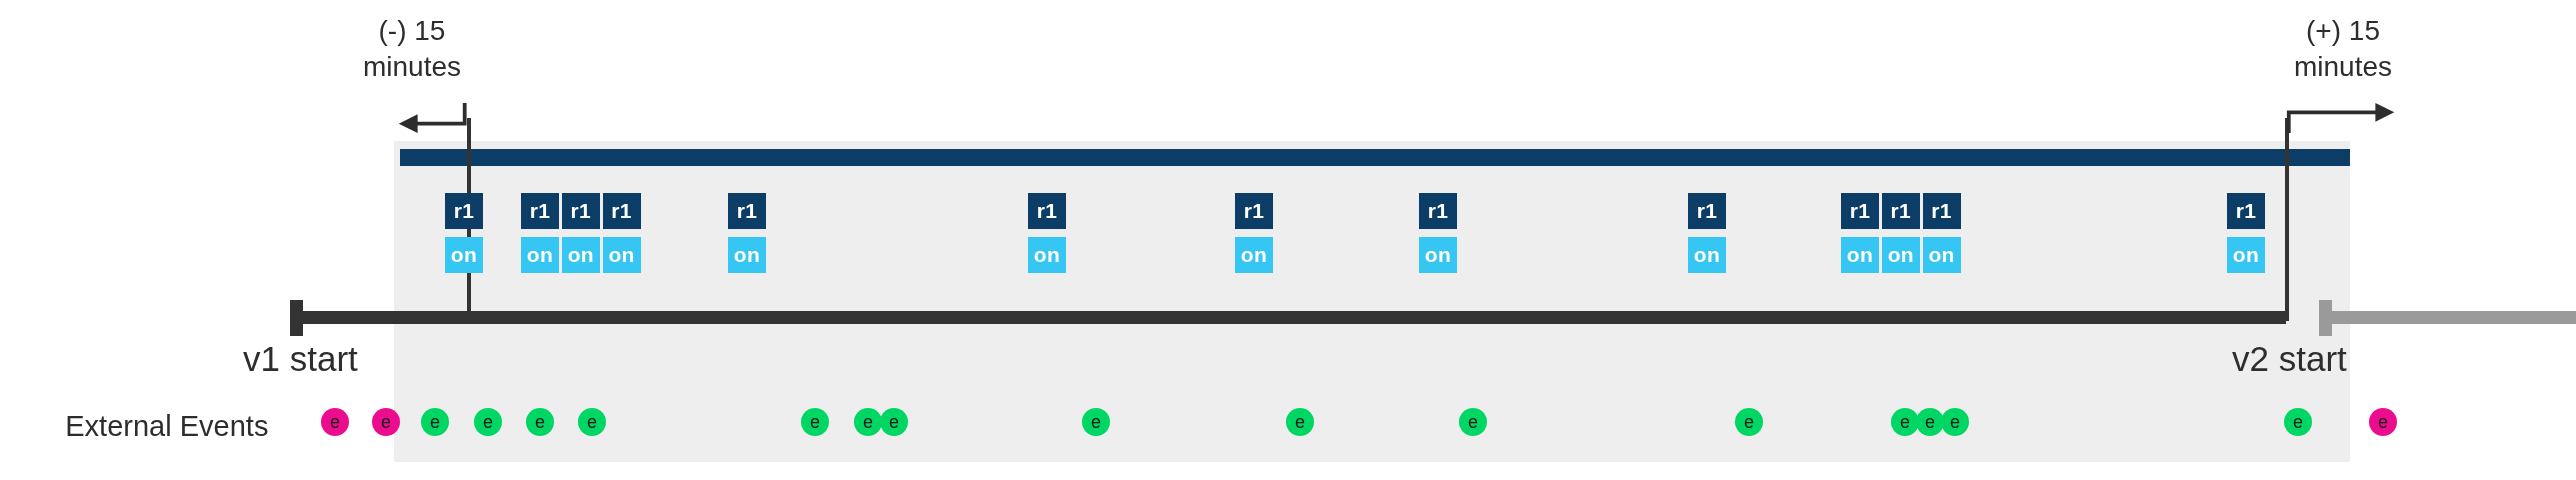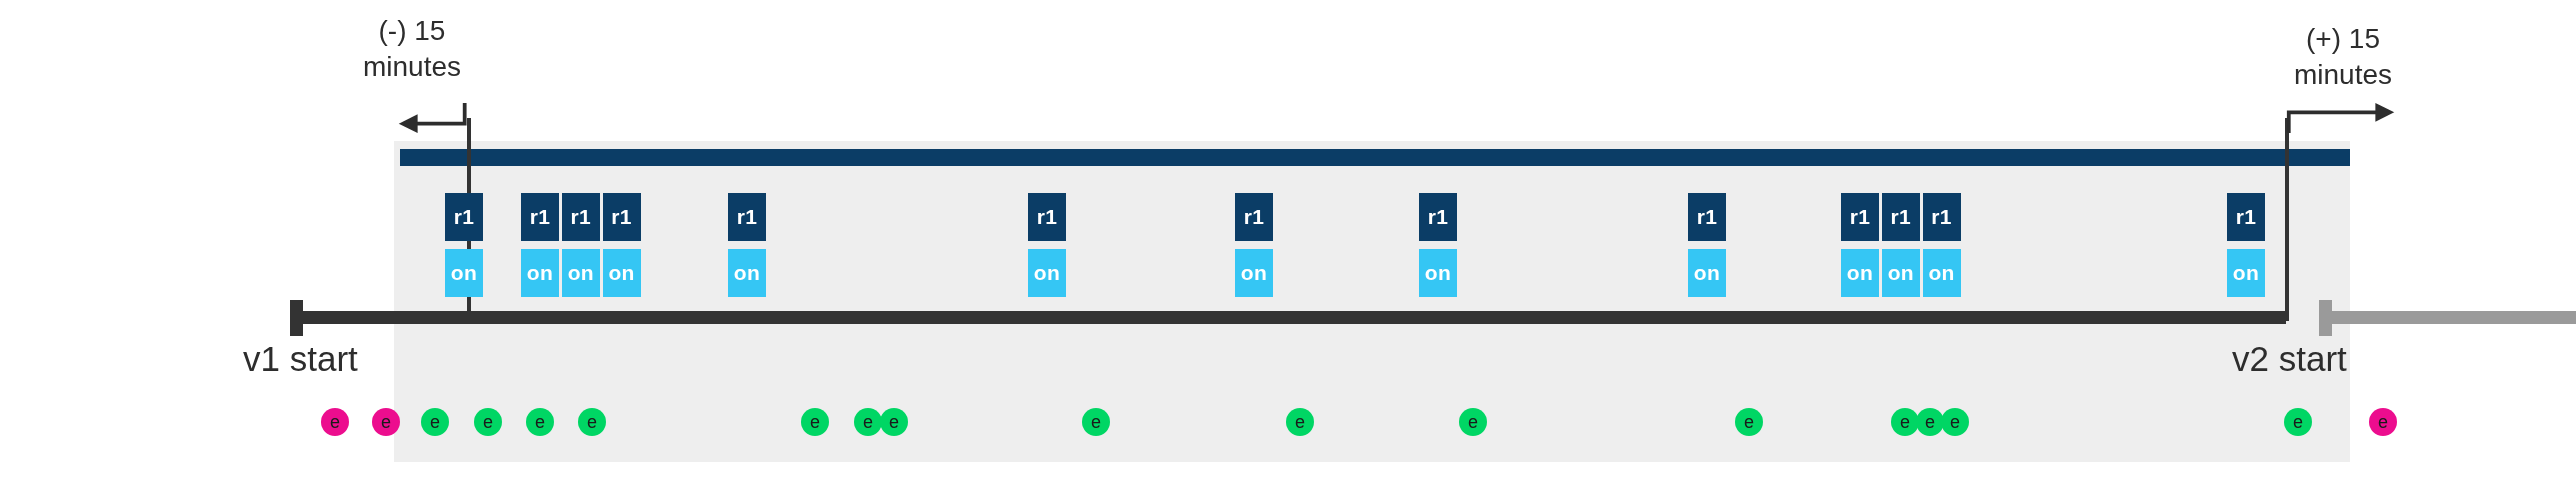--- a/index.html
+++ b/index.html
@@ -61,21 +61,21 @@
     white-space: nowrap;
     text-align: right;
   }
 
   
   .imp-cluster { position: absolute; display: flex; }
   .imp-col { display: flex; flex-direction: column; }
   .imp-col + .imp-col { margin-left: 2.8px; }
   .box-r1, .box-on {
     width: 38px;
-    height: 48px;
+    height: 36px;
     display: flex;
     align-items: center;
     justify-content: center;
     color: #ffffff;
     font-size: 21px;
     font-weight: 700;
     letter-spacing: 0.3px;
   }
   .box-r1 { background: #0b3d66; }
   .box-on { background: #35c6f4; margin-top: 7.5px; }
@@ -119,34 +119,35 @@
 
   <div class="blue-rail" id="blue-rail" style="left: 400px; top: 149px; width: 1950px; height: 17px; background: rgb(11, 61, 102);"></div>
 
   <div class="guide-line" id="guide-left" style="left: 467px; top: 118px; height: 203px;"></div>
   <div class="guide-line" id="guide-right" style="left: 2285px; top: 118px; height: 203px;"></div>
 
   <div class="callout" id="callout-0" style="left: 327px; top: 13.2px; width: 170px;">
     <span class="callout-line1">(-) 15</span>
     <span class="callout-line2">minutes</span>
   </div>
-  <div class="callout" id="callout-1" style="left: 2258px; top: 13.2px; width: 170px; margin-top: 8px;">
+  <div class="callout" id="callout-1" style="left: 2258px; top: 13.2px; width: 170px;">
     <span class="callout-line1">(+) 15</span>
     <span class="callout-line2">minutes</span>
   </div>
 
   <svg class="arrow-svg" id="arrow-left" width="113" height="38" style="left: 395px; top: 99px;" viewBox="0 0 120 40">
     <path d="M 74 4 L 74 26 L 18 26" fill="none" stroke="#2d2d2d" stroke-width="4"></path>
     <path d="M 4 26 L 24 16 L 24 36 Z" fill="#2d2d2d"></path>
   </svg>
   <svg class="arrow-svg" id="arrow-right" width="113" height="38" style="left: 2285px; top: 99px;" viewBox="0 0 120 40">
     <path d="M 4 36 L 4 14 L 100 14" fill="none" stroke="#2d2d2d" stroke-width="4"></path>
     <path d="M 116 14 L 96 4 L 96 24 Z" fill="#2d2d2d"></path>
   </svg>
 
+  <div class="row-label" id="row-label-1" style="left: 9.4px; top: 410px; width: 259px;">External Events</div>
 
   <div id="impression-layer">
       <div class="imp-cluster" style="left: 445px; top: 193px;">
         <div class="imp-col">
           <div class="box-r1" style="background: rgb(11, 61, 102);">r1</div>
           <div class="box-on" style="background: rgb(53, 198, 244);">on</div>
         </div>
       </div>
       <div class="imp-cluster" style="left: 521px; top: 193px;">
         <div class="imp-col">

